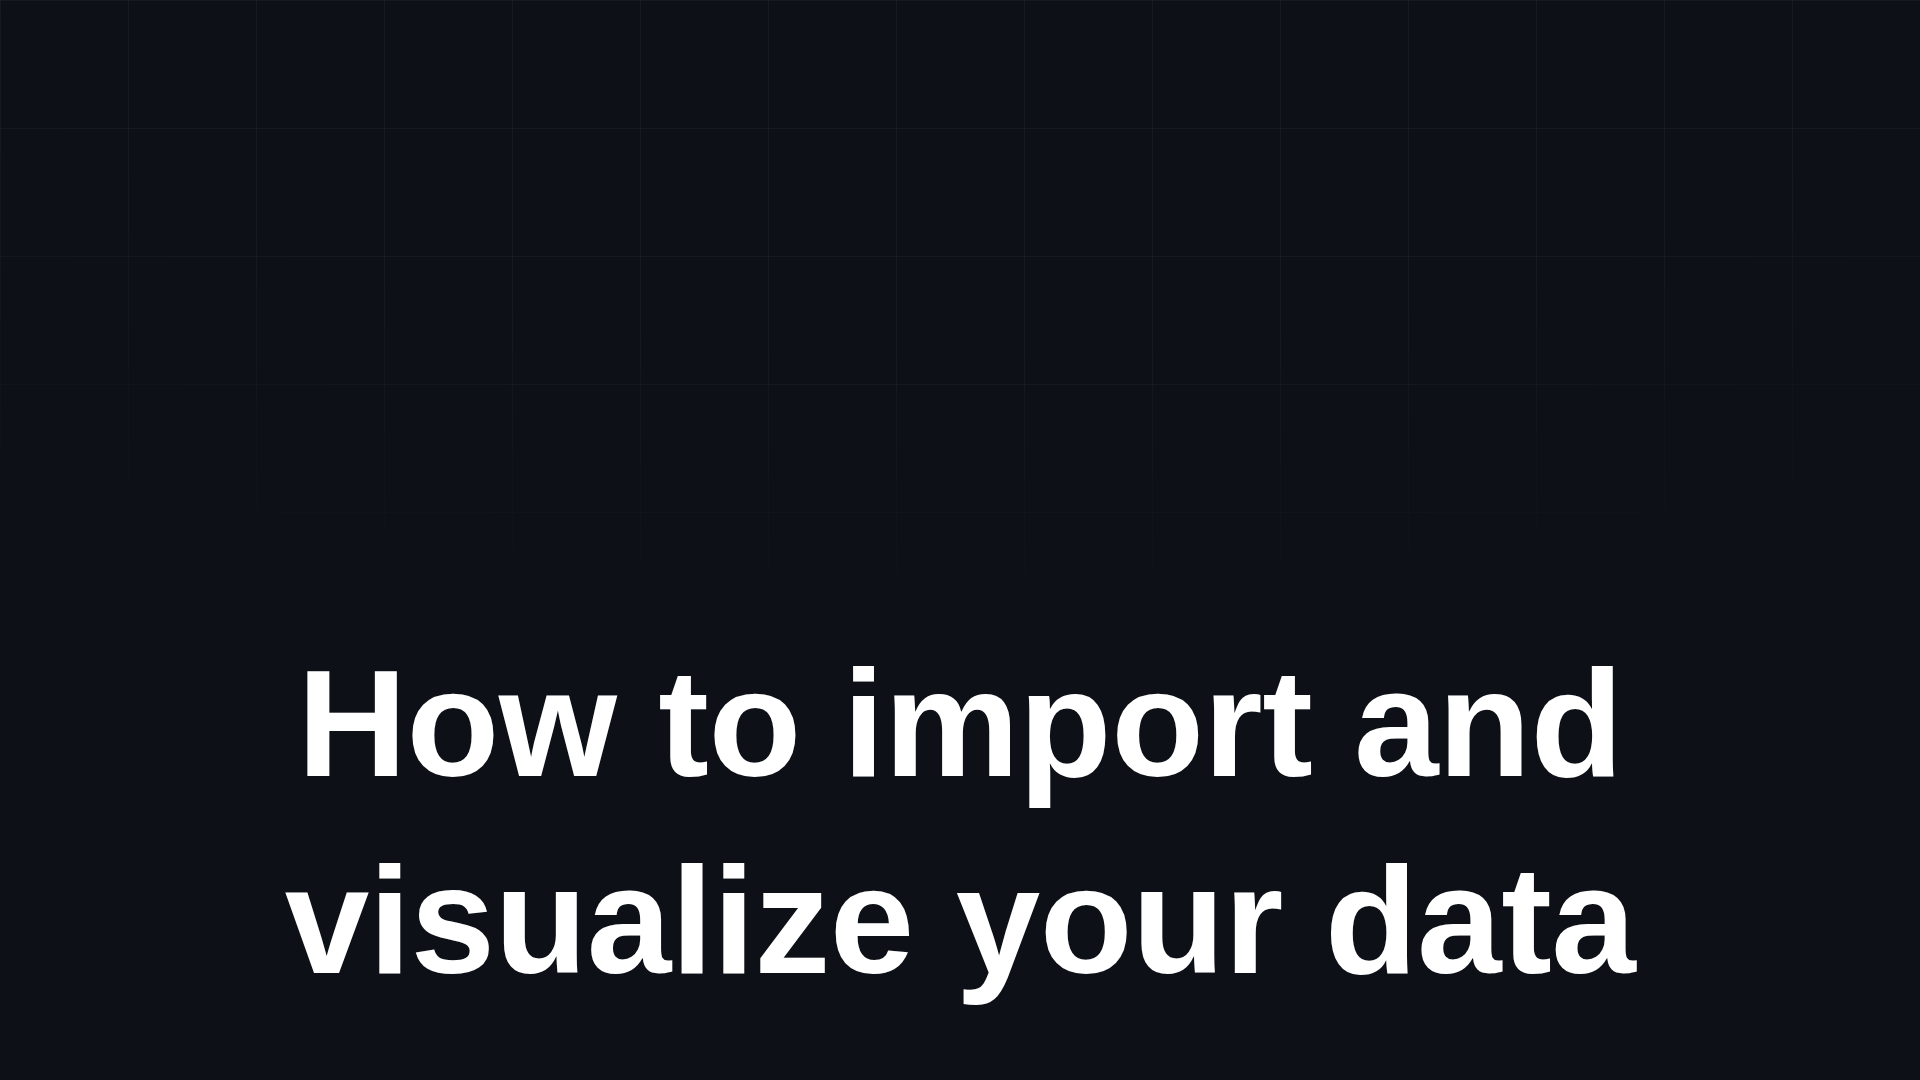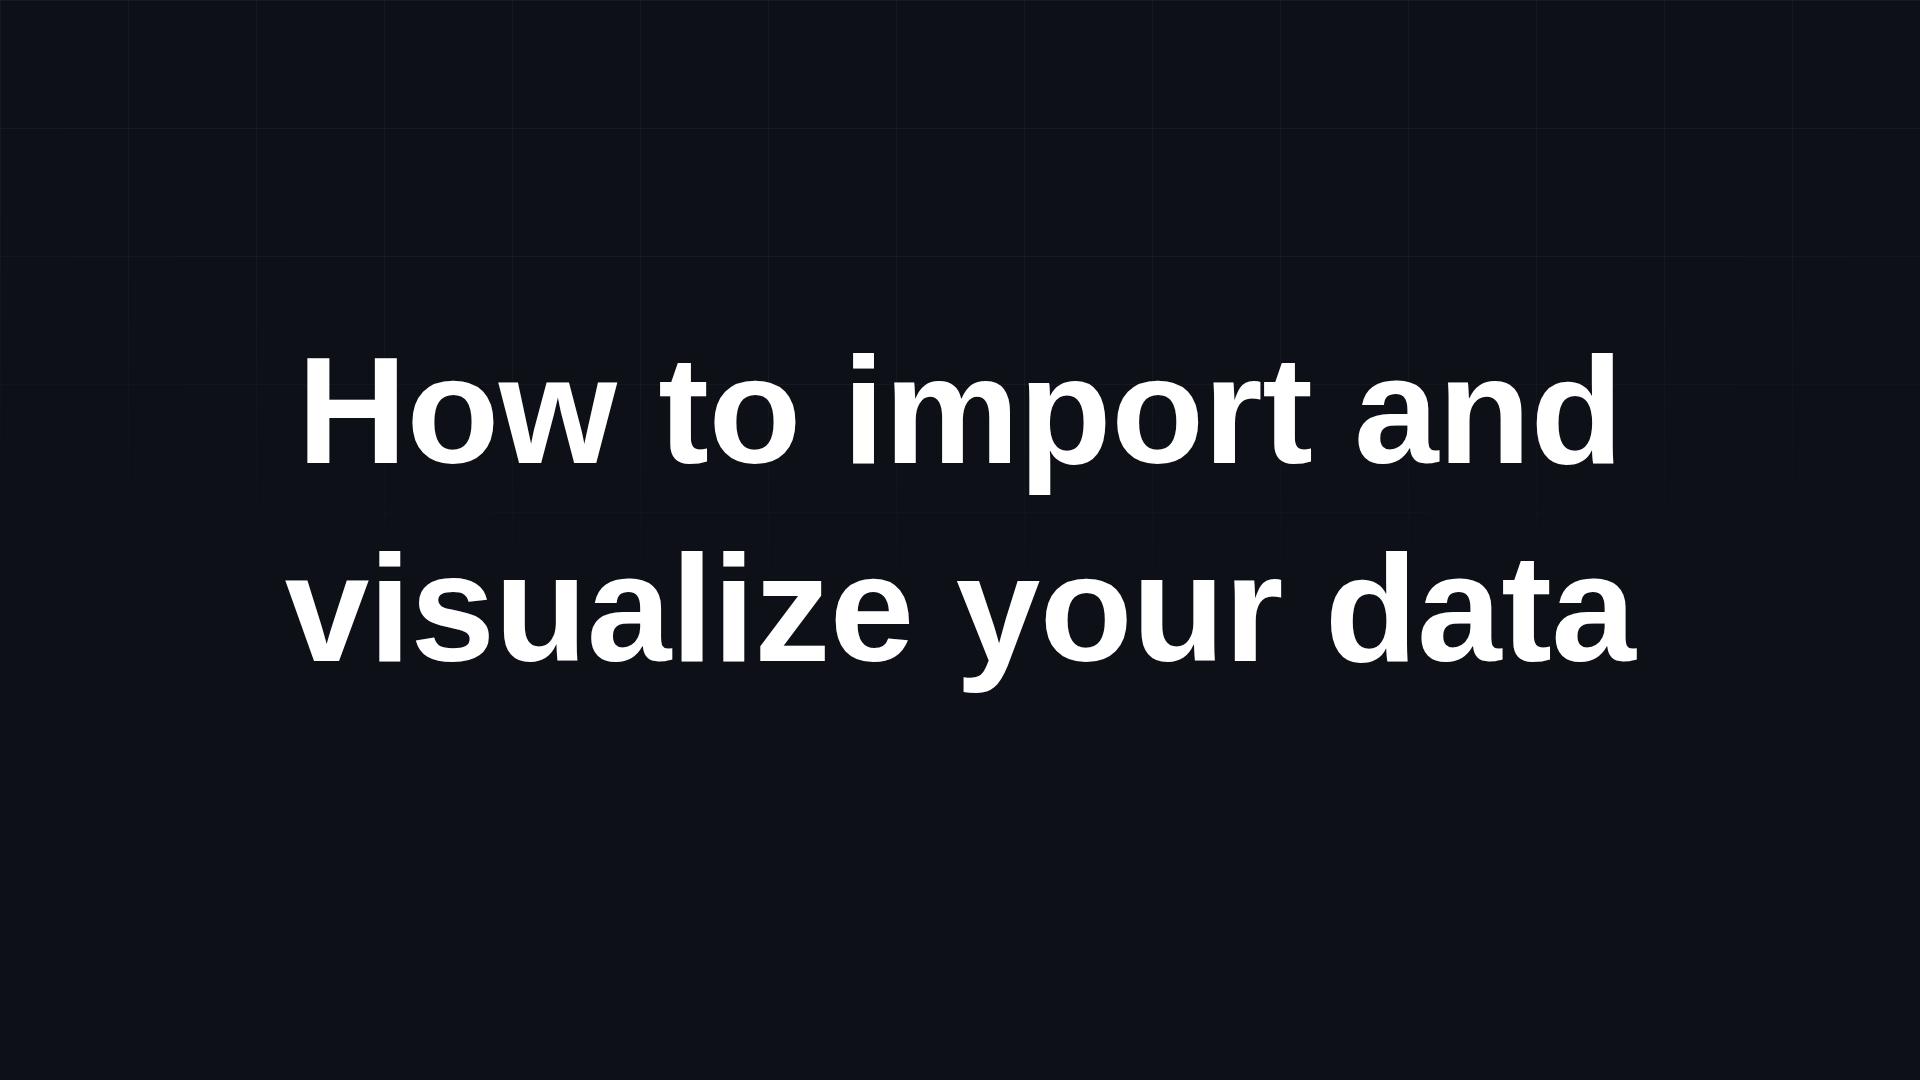--- a/index.html
+++ b/index.html
@@ -30,21 +30,21 @@
       background-position: 0 0;
       mask-image: radial-gradient(ellipse 120% 80% at 50% 0%, black 0%, black 40%, transparent 75%);
       -webkit-mask-image: radial-gradient(ellipse 120% 80% at 50% 0%, black 0%, black 40%, transparent 75%);
     }
     
     .slide-container {
       position: relative;
       width: 100%;
       height: 100%;
       display: flex;
-      align-items: center;
+      align-items: flex-end;
       justify-content: center;
       padding-bottom: 60px;
     }
     
     .slide-title {
       color: #ffffff;
       font-size: 152px;
       font-weight: 700;
       text-align: center;
       line-height: 1.3;

